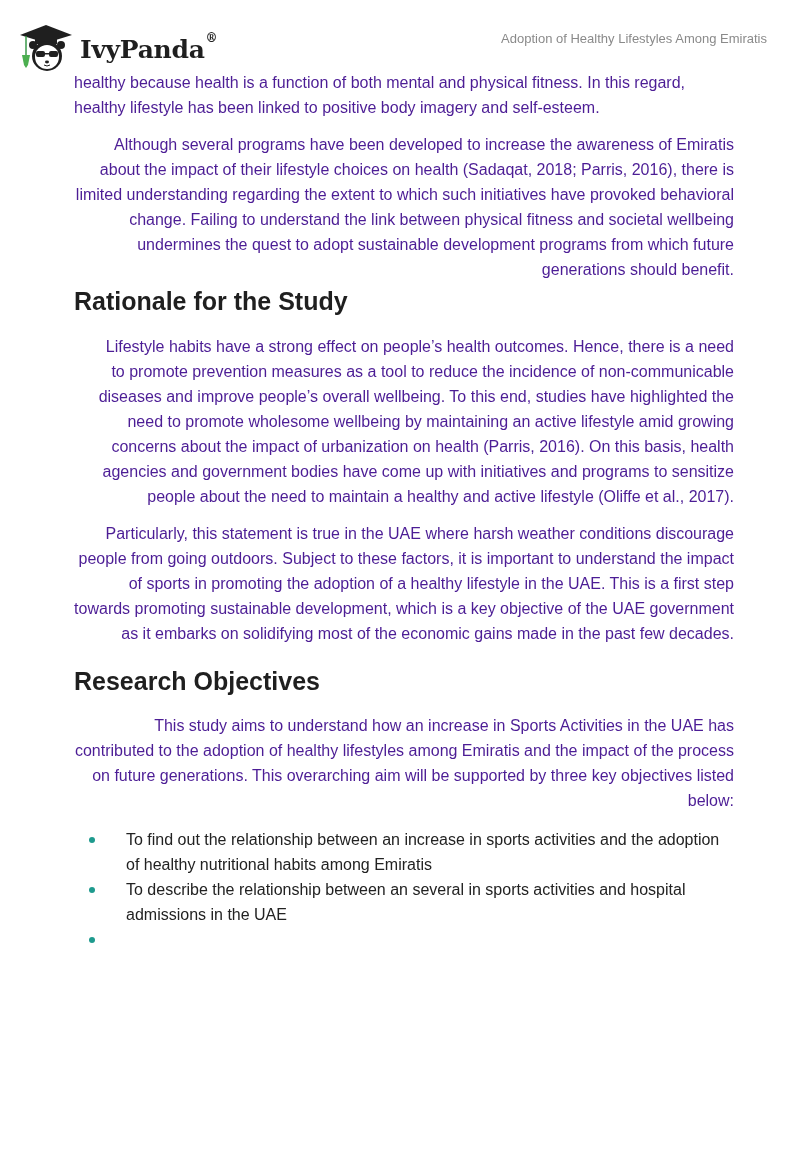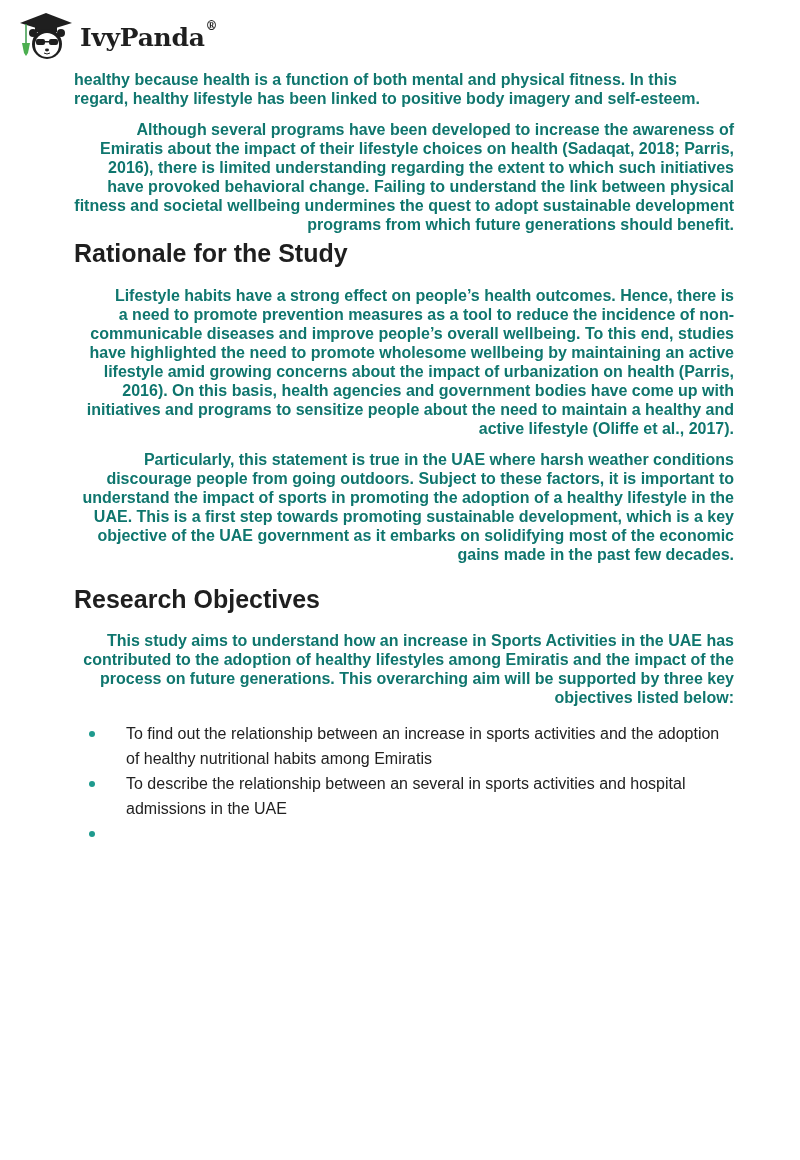--- a/index.html
+++ b/index.html
@@ -1,27 +1,27 @@
 <!DOCTYPE html>
 <html><head>
 <meta charset="utf-8">
 <style>
   * { box-sizing: border-box; margin: 0; padding: 0; }
   html, body { width: 800px; height: 1160px; background: #ffffff; overflow: hidden; }
   body { position: relative; font-family: "Liberation Sans", sans-serif; color: #222222; }
 
-  .header { position: absolute; left: 0; top: 4px; width: 800px; height: 60px; }
+  .header { position: absolute; left: 0; top: 16px; width: 800px; height: 60px; }
   .logo { position: absolute; left: 18px; top: 7px; display: flex; align-items: center; }
   .logo-mark { width: 56px; height: 50px; }
   .logo-text { font-family: "DejaVu Serif", serif; font-weight: bold; font-size: 25px; color: #1f1f1f; margin-left: 6px; letter-spacing: -0.3px; position: relative; top: 1px; }
   .logo-reg { font-family: "DejaVu Serif", serif; font-size: 12px; font-weight: bold; position: relative; top: -10px; margin-left: 1px; color: #1f1f1f; }
   .doc-title { position: absolute; right: 33px; top: 15px; font-size: 13px; color: #8a8a8a; }
 
   .content { position: absolute; left: 74px; top: 70px; width: 660px; }
-  p { font-size: 16px; line-height: 19px; color: #0f766e; font-weight: bold; }
+  p { font-size: 16px; line-height: 25px; color: #4c1d95; }
   p.indent { text-indent: 30px; text-align: right; }
   .para-gap { margin-top: 12px; }
   h2 { font-size: 25px; font-weight: bold; color: #1f1f1f; line-height: 30px; }
 
   ul.objectives { list-style: none; margin-top: 14px; }
   ul.objectives li { position: relative; padding-left: 52px; font-size: 16px; line-height: 25px; color: #222222; }
   .bullet { position: absolute; left: 15px; top: 10px; width: 6px; height: 6px; border-radius: 50%; background: #1e9a8e; }
 
   .footer-url { position: absolute; right: 33px; top: 1160px; font-size: 11px; color: #b0b0b0; }
 </style>
@@ -47,20 +47,21 @@
       <rect x="18" y="28" width="9" height="6" rx="2" fill="#1f1f1f"></rect>
       <rect x="31" y="28" width="9" height="6" rx="2" fill="#1f1f1f"></rect>
       <rect x="27" y="30" width="4" height="1.5" fill="#1f1f1f"></rect>
 
       <ellipse cx="29" cy="39" rx="2" ry="1.4" fill="#1f1f1f"></ellipse>
       <path d="M26,42 Q29,44 32,42" stroke="#1f1f1f" stroke-width="1" fill="none"></path>
     </svg>
     <span class="logo-text">IvyPanda</span>
       <span class="logo-reg">®</span>
   </div>
+  <div class="doc-title">Adoption of Healthy Lifestyles Among Emiratis</div>
 </div>
 
 <main class="content">
   <p>healthy because health is a function of both mental and physical fitness. In this regard, healthy lifestyle has been linked to positive body imagery and self-esteem.</p>
   <p class="indent para-gap">Although several programs have been developed to increase the awareness of Emiratis about the impact of their lifestyle choices on health (Sadaqat, 2018; Parris, 2016), there is limited understanding regarding the extent to which such initiatives have provoked behavioral change. Failing to understand the link between physical fitness and societal wellbeing undermines the quest to adopt sustainable development programs from which future generations should benefit.</p>
 
   <h2 style="margin-top:4px;">Rationale for the Study</h2>
   <p class="indent" style="margin-top:18px;">Lifestyle habits have a strong effect on people’s health outcomes. Hence, there is a need to promote prevention measures as a tool to reduce the incidence of non-communicable diseases and improve people’s overall wellbeing. To this end, studies have highlighted the need to promote wholesome wellbeing by maintaining an active lifestyle amid growing concerns about the impact of urbanization on health (Parris, 2016). On this basis, health agencies and government bodies have come up with initiatives and programs to sensitize people about the need to maintain a healthy and active lifestyle (Oliffe et al., 2017).</p>
   <p class="indent para-gap">Particularly, this statement is true in the UAE where harsh weather conditions discourage people from going outdoors. Subject to these factors, it is important to understand the impact of sports in promoting the adoption of a healthy lifestyle in the UAE. This is a first step towards promoting sustainable development, which is a key objective of the UAE government as it embarks on solidifying most of the economic gains made in the past few decades.</p>
 

